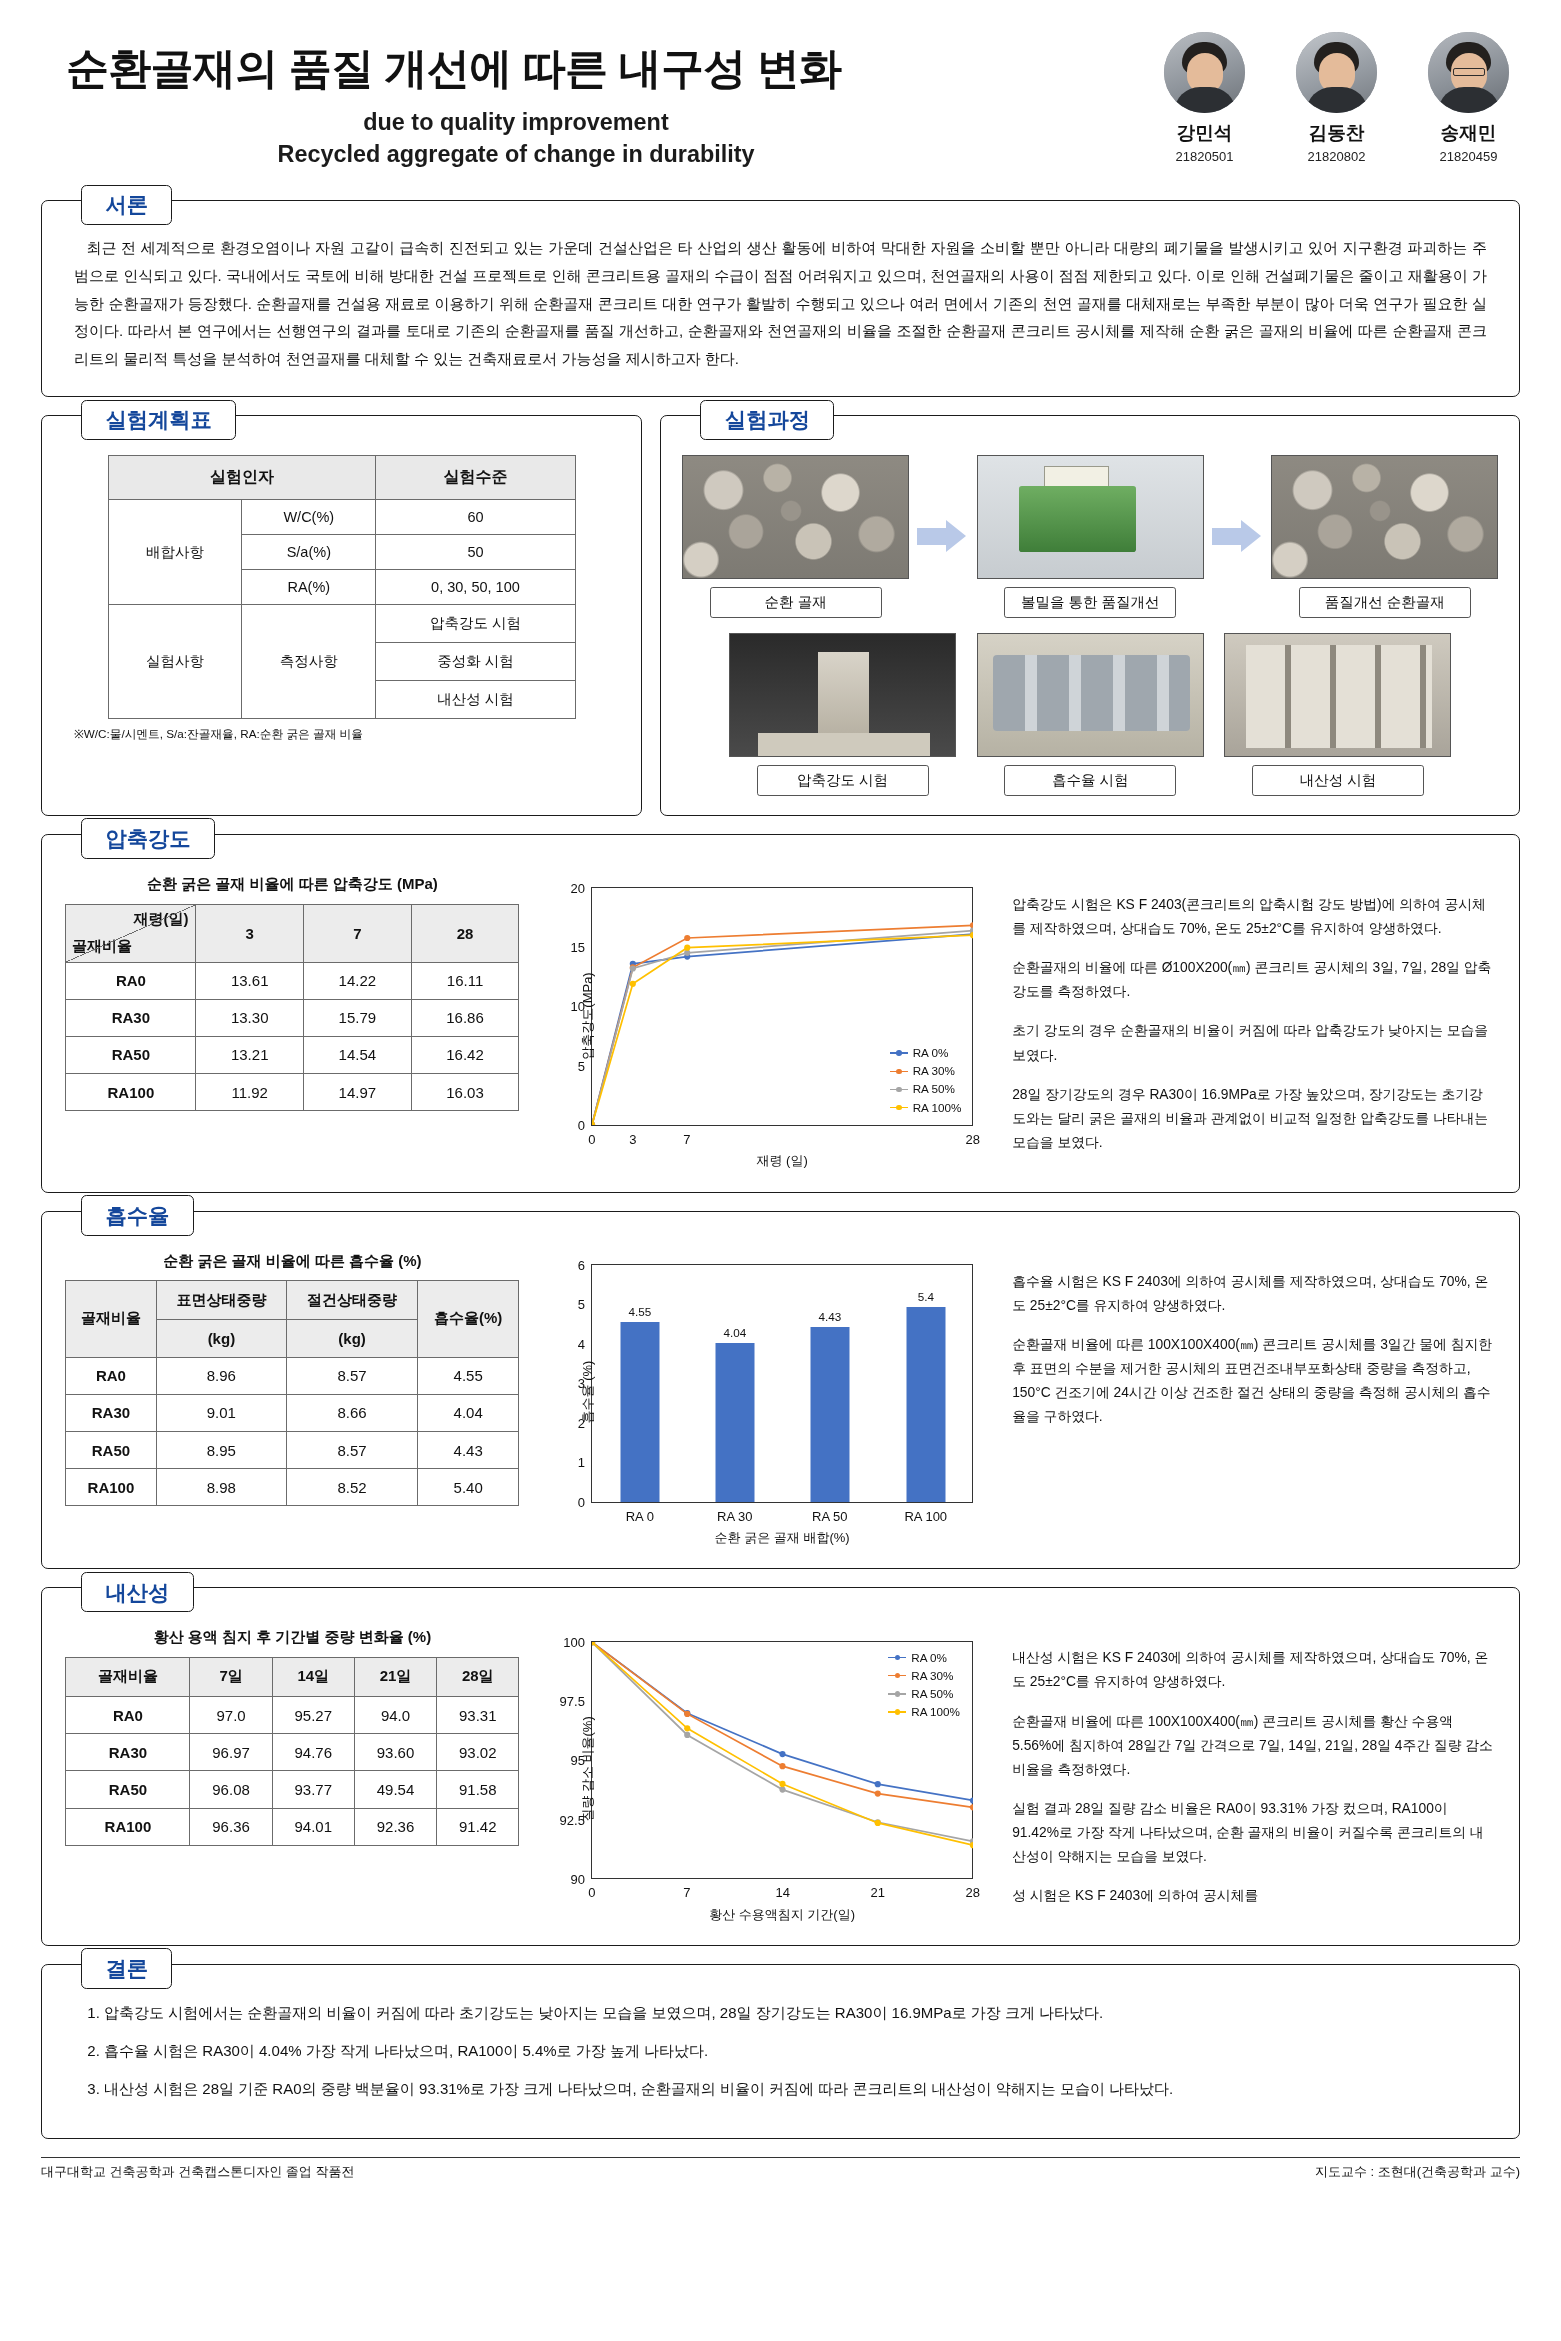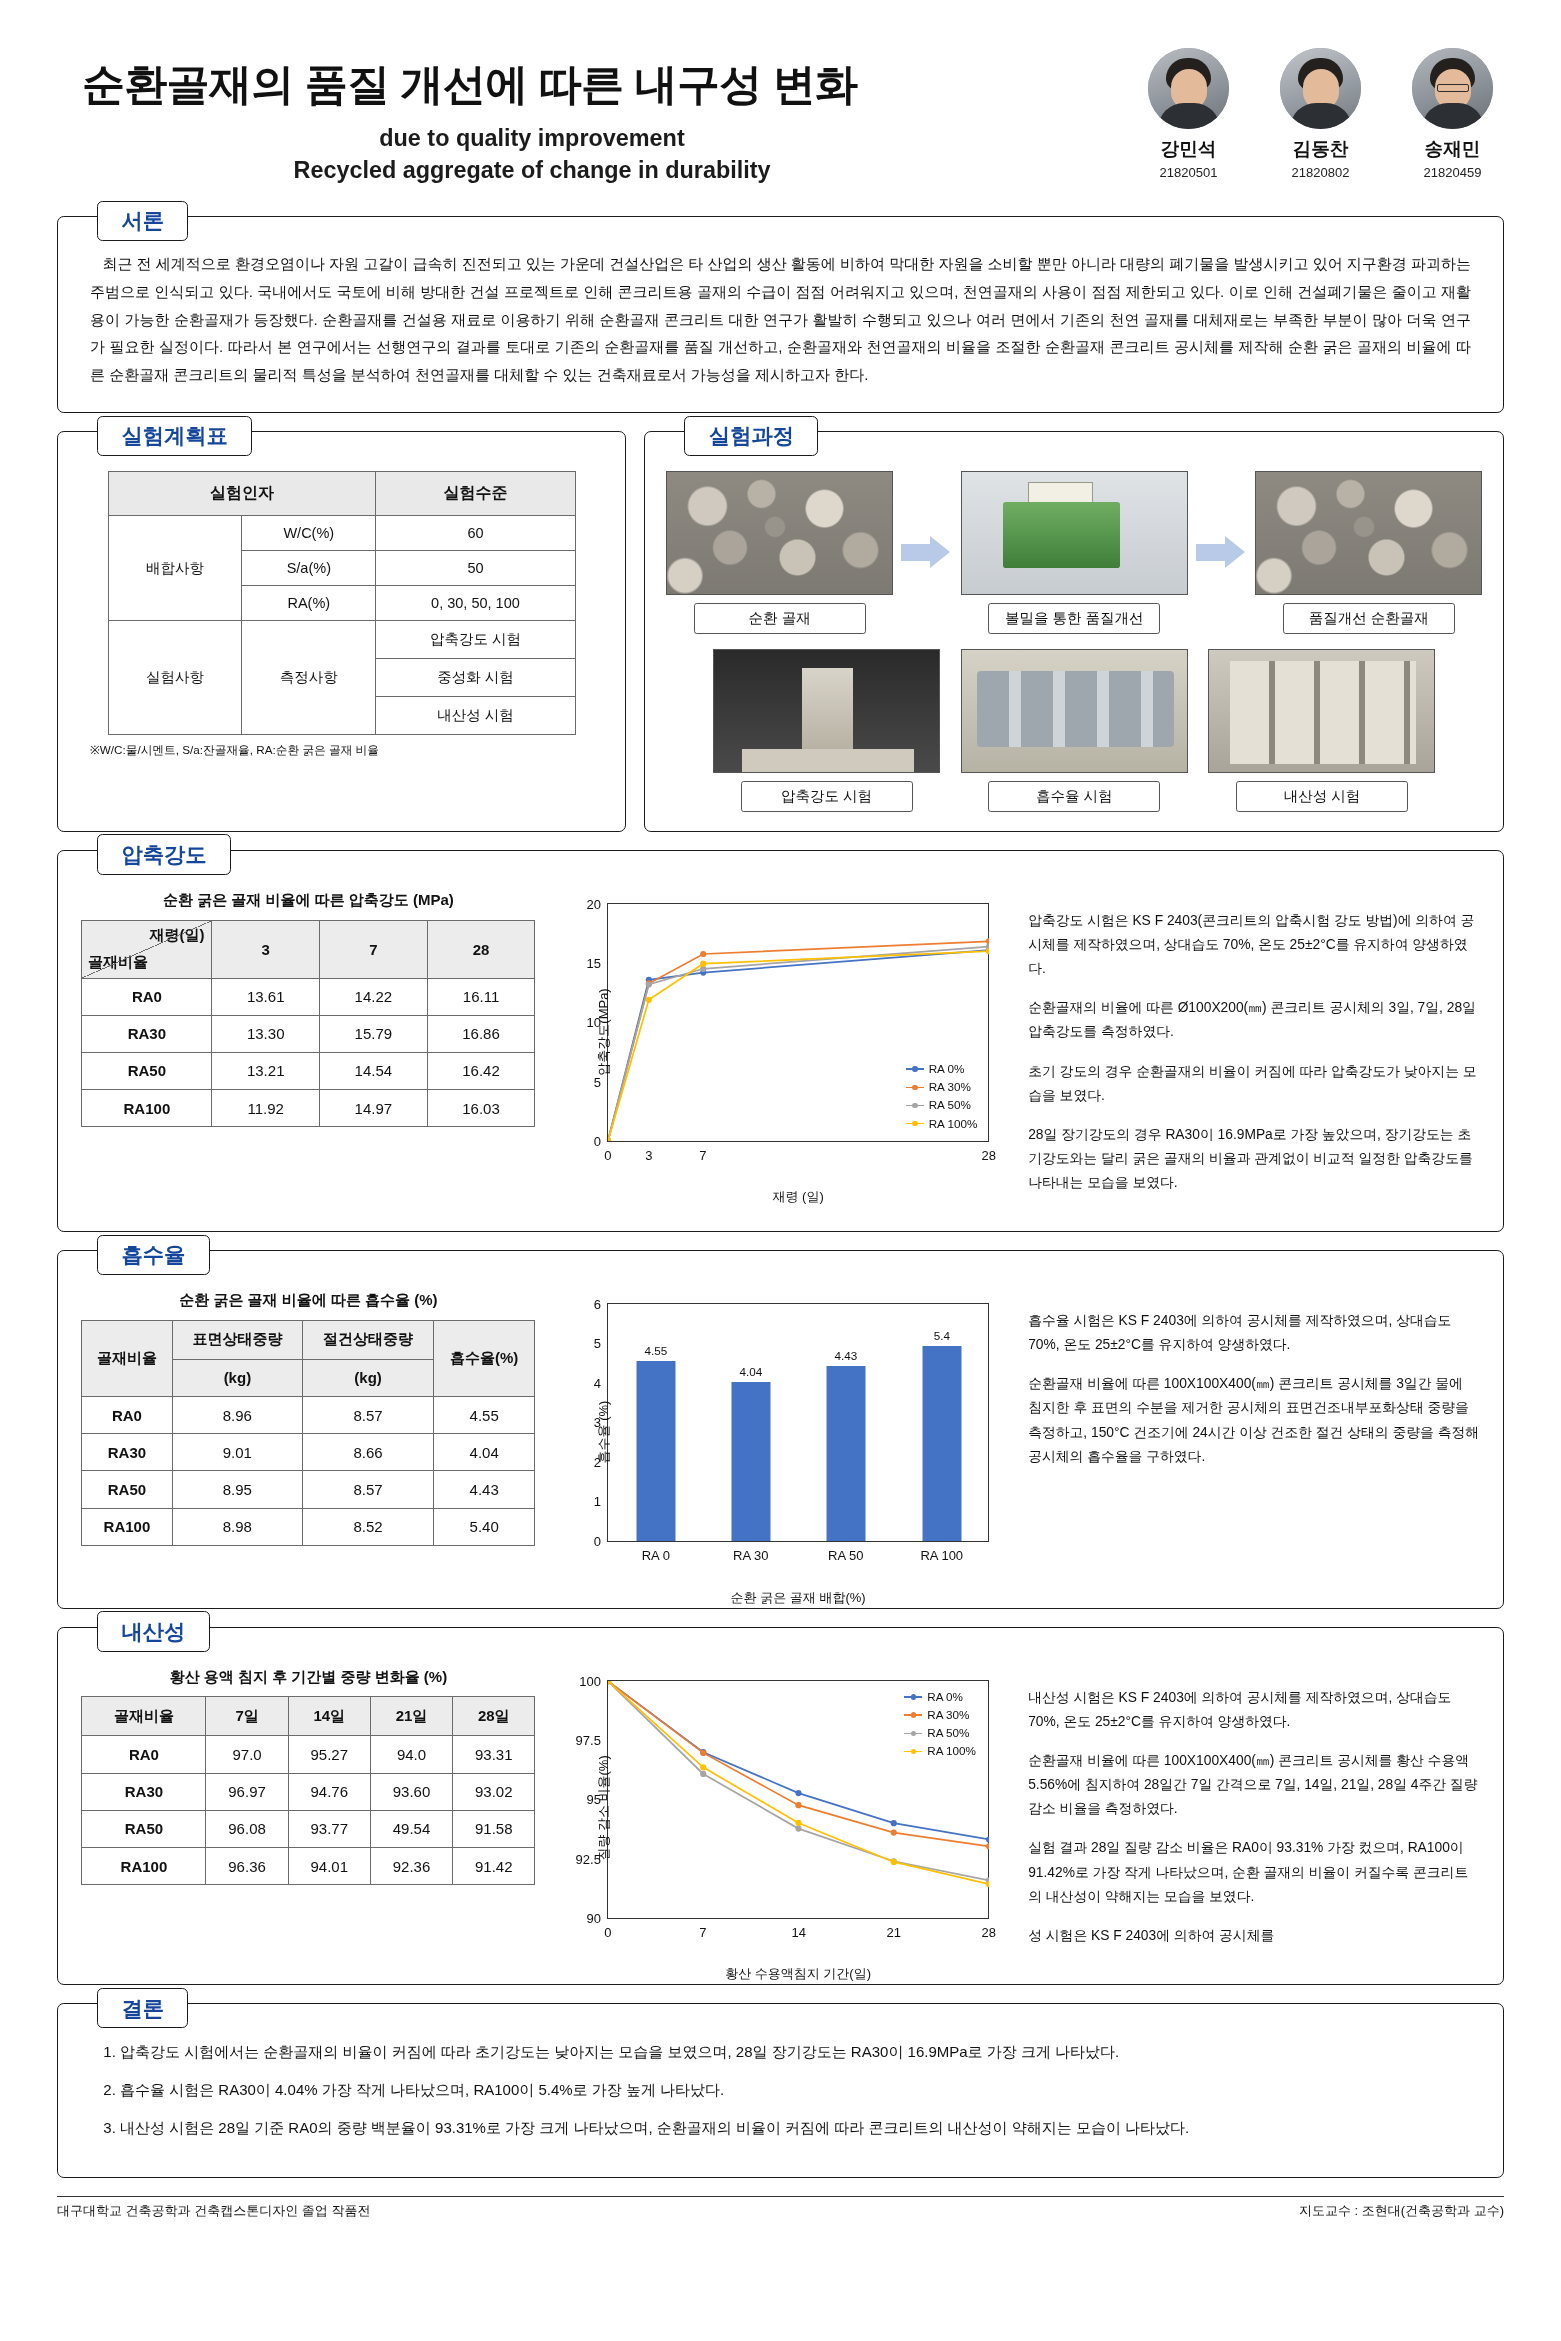--- a/index.html
+++ b/index.html
@@ -7,21 +7,21 @@
   body {
     width:1561px; height:2342px;
     background:#ffffff;
     font-family:"Liberation Sans", sans-serif;
     color:#111;
     position:relative;
     overflow:hidden;
   }
   .poster {
     position:absolute; inset:0;
-    padding:16px;
+    padding:0;
   }
 
   
   .header { position:relative; height:200px; padding:27.5px 41px 0 41px; }
   .title-ko {
     font-size:43px; font-weight:bold; letter-spacing:-0.7px;
     margin:12.4px 0 0 25px;
   }
   .title-en {
     text-align:center; font-size:23.4px; font-weight:bold; color:#1b1b1b;
@@ -200,21 +200,21 @@
 
   
   .chartbox { position:relative; width:454px; height:296px; }
   .plot { position:absolute; left:59px; top:12.4px; right:12.4px; bottom:45px; border:0.7px solid #333; }
   .ylab {
     position:absolute; left:-4.1px; top:50%; transform:rotate(-90deg) translateX(-50%);
     transform-origin:left center; font-size:13px; white-space:nowrap;
   }
   .ytick { position:absolute; right:100%; transform:translateY(-50%); padding-right:6.9px; font-size:13px; }
   .xtick { position:absolute; top:100%; transform:translateX(-50%); padding-top:6.9px; font-size:13px; }
-  .xlab { position:absolute; left:50%; transform:translateX(-50%); top:calc(100% + 27.5px); font-size:13px; white-space:nowrap;margin-top:20px; }
+  .xlab { position:absolute; left:50%; transform:translateX(-50%); top:calc(100% + 27.5px); font-size:13px; white-space:nowrap; }
   .legend {
     position:absolute; font-size:11.7px; line-height:1.55;
   }
   .legend div { display:flex; align-items:center; gap:4.8px; white-space:nowrap; }
   .lgline { width:18px; height:1.4px; position:relative; }
   .lgline:after {
     content:""; position:absolute; left:6.2px; top:-2.1px; width:5.5px; height:5.5px; border-radius:50%;
     background:inherit;
   }
 

